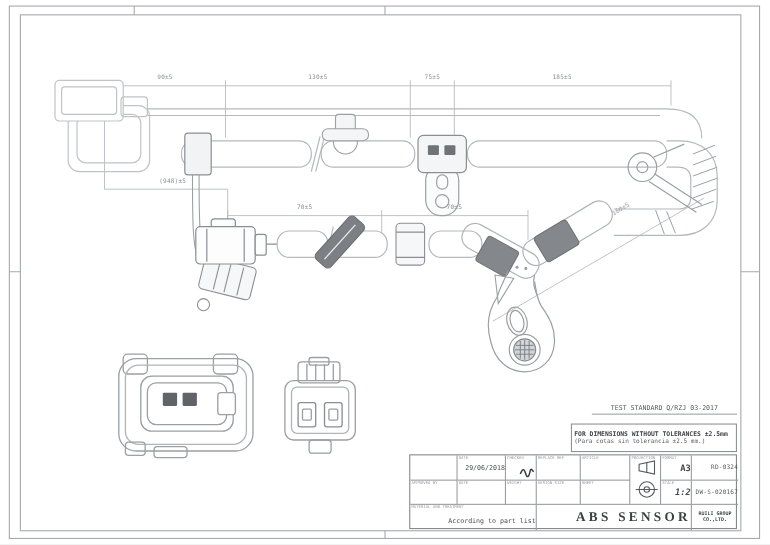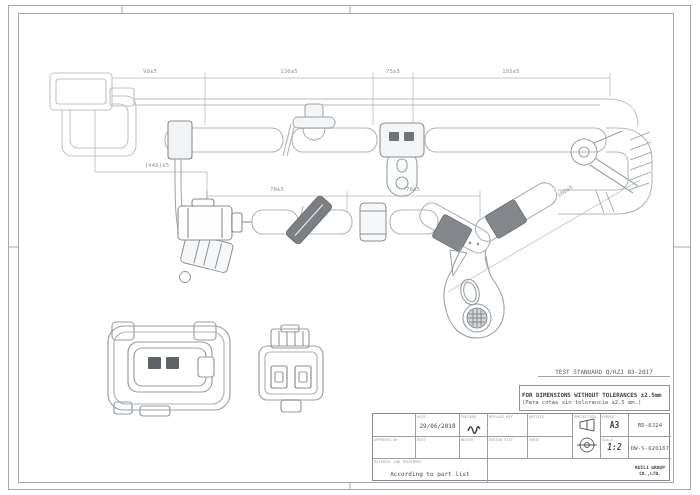--- a/index.html
+++ b/index.html
@@ -24,21 +24,21 @@
     justify-content:center;gap:1px;padding:1px 2px;
   }
   .tol1{font-size:5.8px;font-weight:bold;color:#3f4347;white-space:nowrap;}
   .tol2{font-size:5.5px;color:#5a5e62;white-space:nowrap;}
   .tb{
     position:absolute;left:372px;top:413px;width:298px;height:68px;
     border:1px solid #85898d;box-sizing:border-box;background:#fff;filter:blur(.25px);
   }
   .cell{
     position:absolute;border-right:1px solid #9a9ea2;border-bottom:1px solid #9a9ea2;
-    box-sizing:border-box;overflow:hidden;display:flex;align-items:center;justify-content:center;
+    box-sizing:border-box;overflow:hidden;display:flex;align-items:center;justify-content:flex-end;
   }
   .cell.noR{border-right:none;} .cell.noB{border-bottom:none;}
   .cl{
     position:absolute;top:0px;left:1px;font-size:5px;color:#999da1;
     transform:scale(.72);transform-origin:0 0;white-space:nowrap;
   }
   .cv{font-size:6px;color:#4a4e52;white-space:nowrap;}
   .cv-code{font-size:5.5px;color:#55595d;letter-spacing:.2px;}
   .cv-big{font-size:8px;font-weight:bold;color:#45494d;}
   .title-main{
@@ -335,18 +335,21 @@
       <span class="cv-big">1:2</span>
     </div>
     <div class="cell noR" style="left:256px;top:23px;width:42px;height:22px;">
       <span class="cv-code">DW-S-020167</span>
     </div>
 
     <div class="cell noB" style="left:0;top:45px;width:115px;height:23px;">
       <span class="cl">MATERIAL AND TREATMENT</span>
       <span class="cv" style="margin-top:5px;">According to part list</span>
     </div>
+    <div class="cell noB" style="left:115px;top:45px;width:141px;height:23px;">
+      <span class="title-main">ABS SENSOR</span>
+    </div>
     <div class="cell noB noR" style="left:256px;top:45px;width:42px;height:23px;">
       <span class="company">RUILI GROUP CO.,LTD.</span>
     </div>
   </div>
 
 </div>
 
 </body></html>

